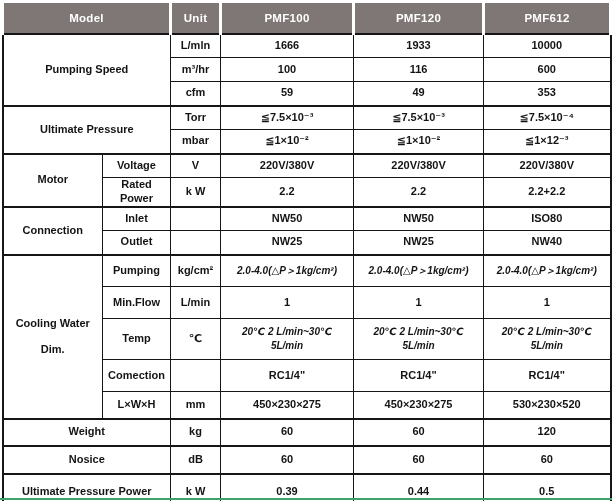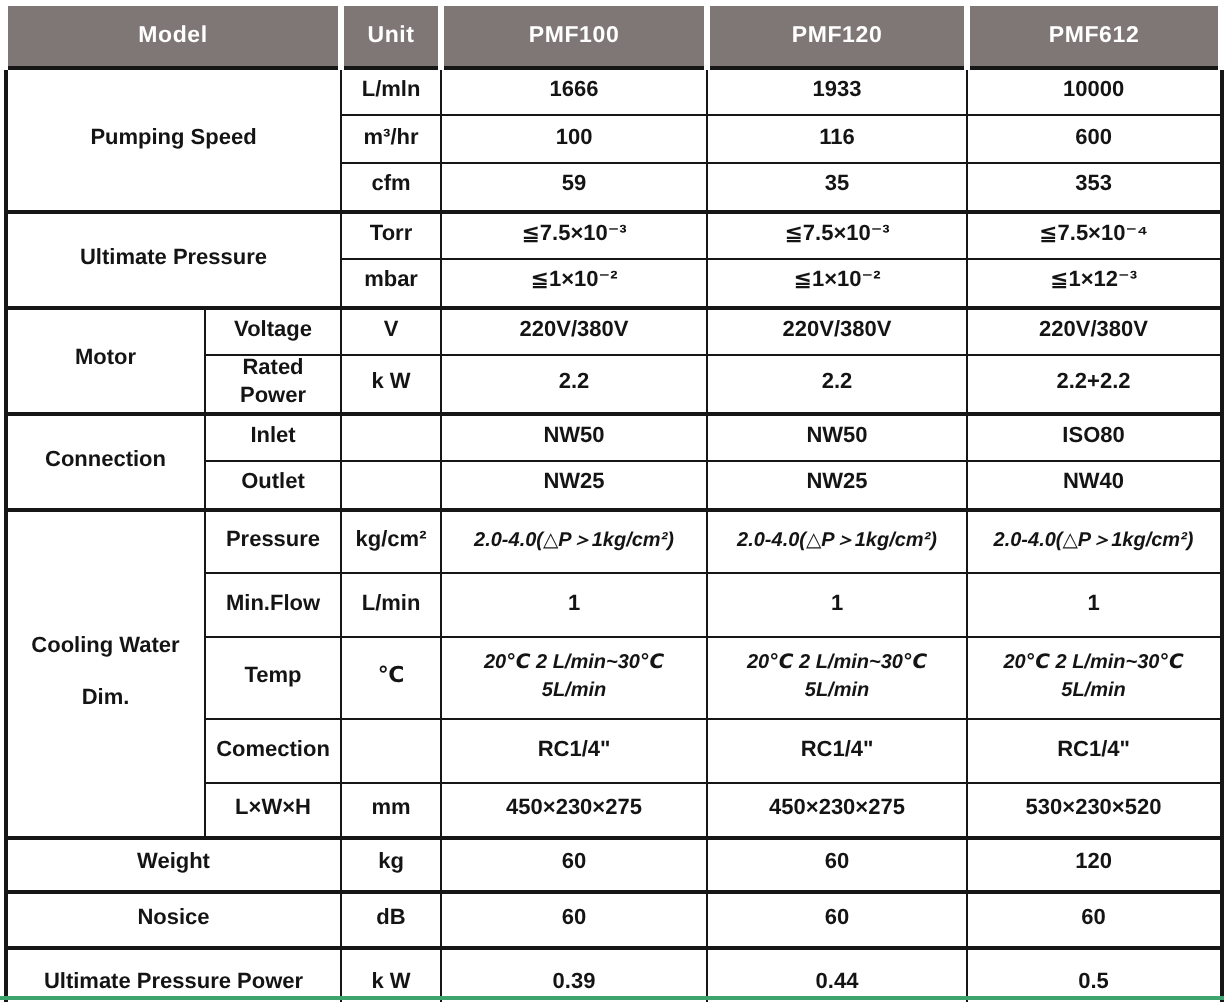--- a/index.html
+++ b/index.html
@@ -62,21 +62,21 @@
     </tr>
     <tr style="height:24px">
       <td>m³/hr</td>
       <td>100</td>
       <td>116</td>
       <td>600</td>
     </tr>
     <tr style="height:24px">
       <td class="se">cfm</td>
       <td class="se">59</td>
-      <td class="se">35</td>
+      <td class="se">49</td>
       <td class="se">353</td>
     </tr>
 
     <tr style="height:24px">
       <td class="lbl se" rowspan="2" colspan="2">Ultimate Pressure</td>
       <td>Torr</td>
       <td>≦7.5×10⁻³</td>
       <td>≦7.5×10⁻³</td>
       <td>≦7.5×10⁻⁴</td>
     </tr>
@@ -115,21 +115,21 @@
       <td class="se">Outlet</td>
       <td class="se"></td>
       <td class="se">NW25</td>
       <td class="se">NW25</td>
       <td class="se">NW40</td>
     </tr>
 
     <tr style="height:32px">
       <td class="lbl se pre cwlbl" rowspan="5">Cooling Water
 Dim.</td>
-      <td>Pressure</td>
+      <td>Pumping</td>
       <td>kg/cm²</td>
       <td class="small">2.0-4.0(△P＞1kg/cm²)</td>
       <td class="small">2.0-4.0(△P＞1kg/cm²)</td>
       <td class="small">2.0-4.0(△P＞1kg/cm²)</td>
     </tr>
     <tr style="height:32px">
       <td>Min.Flow</td>
       <td>L/min</td>
       <td>1</td>
       <td>1</td>

